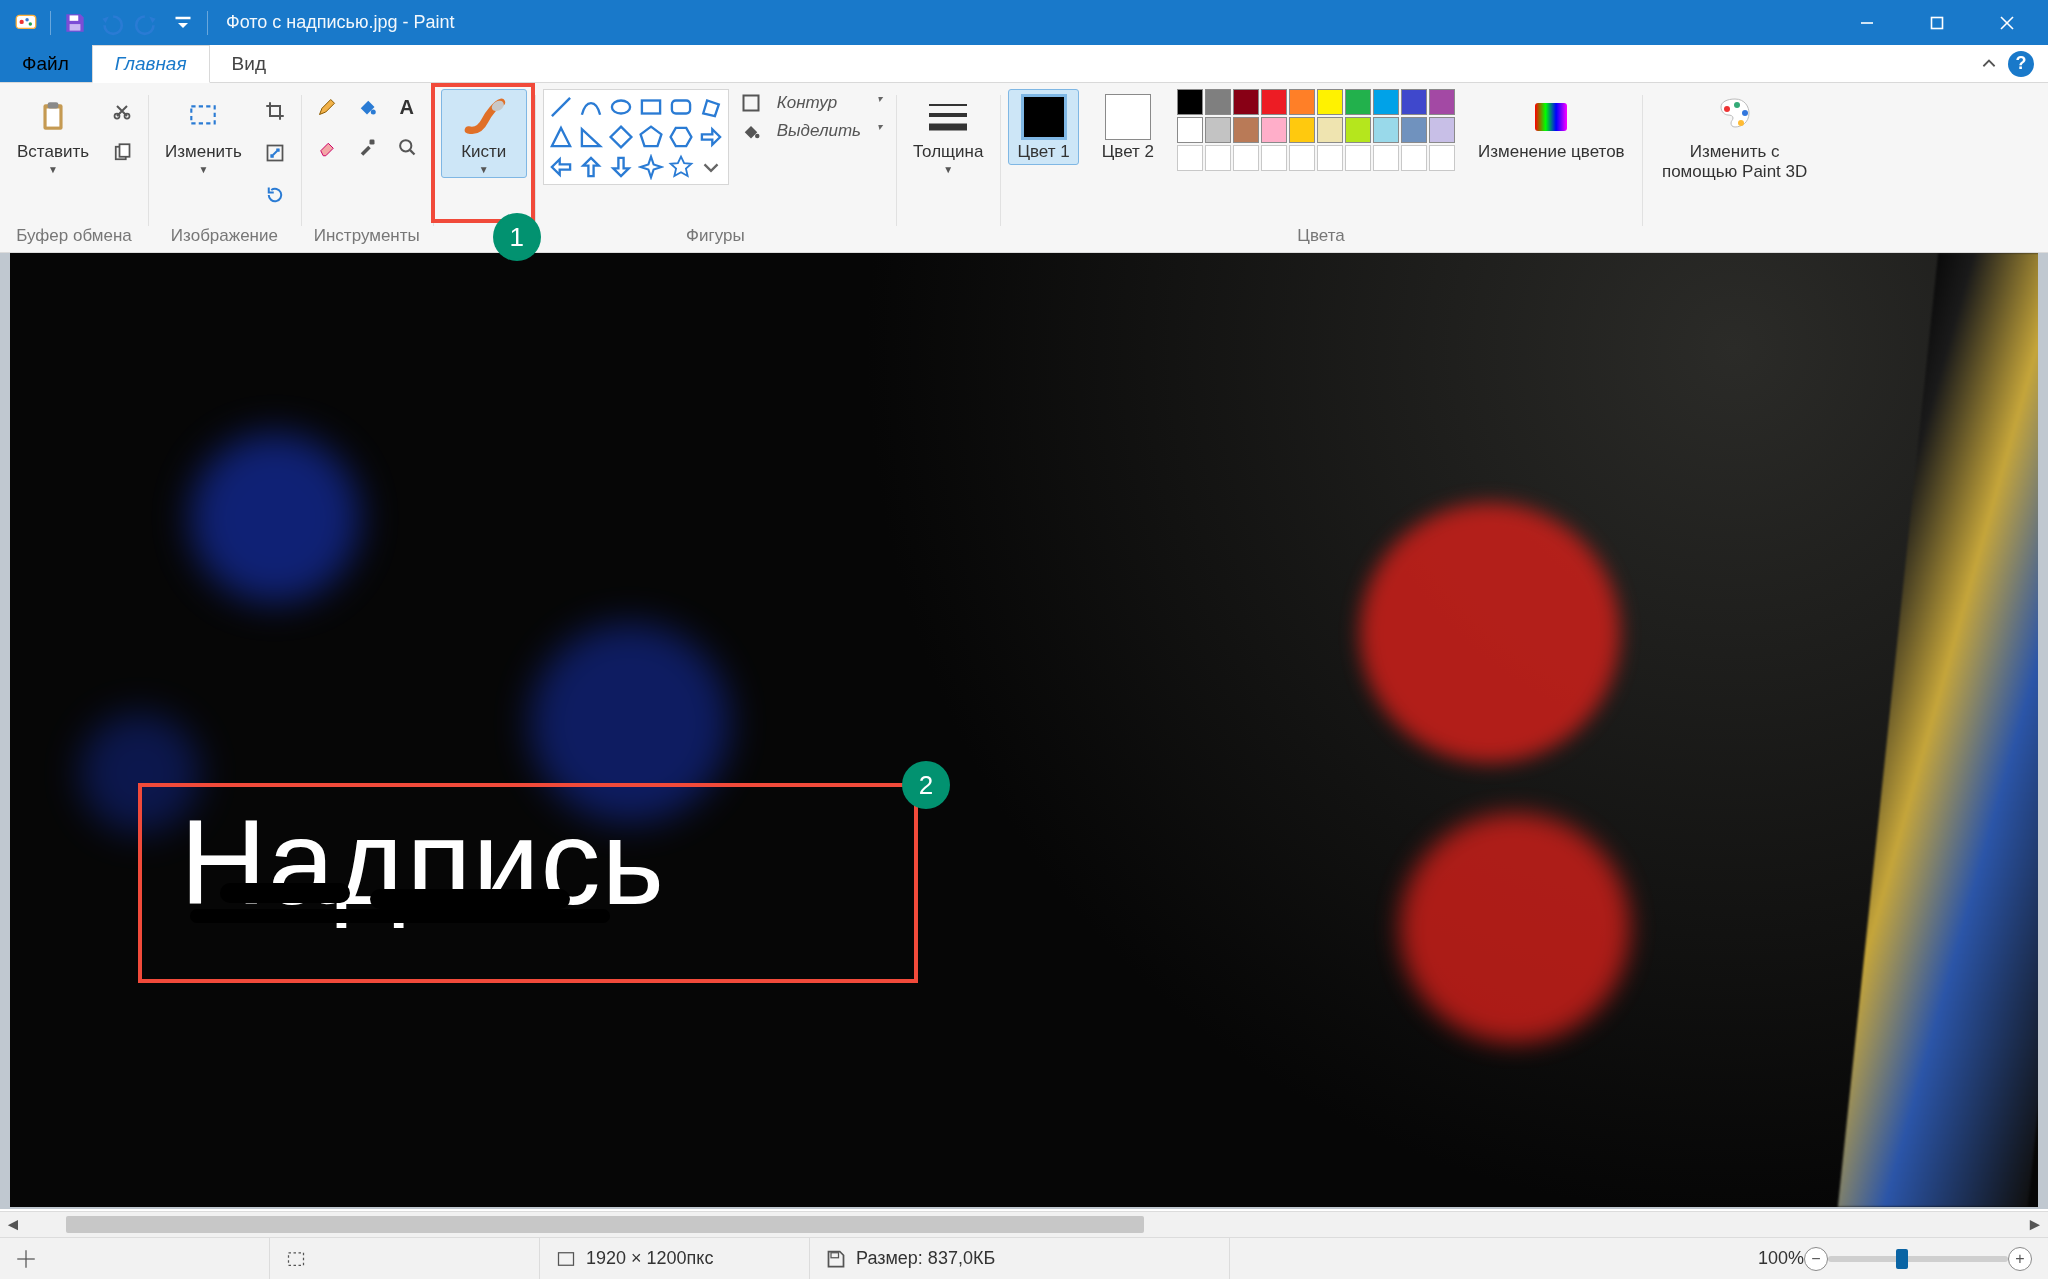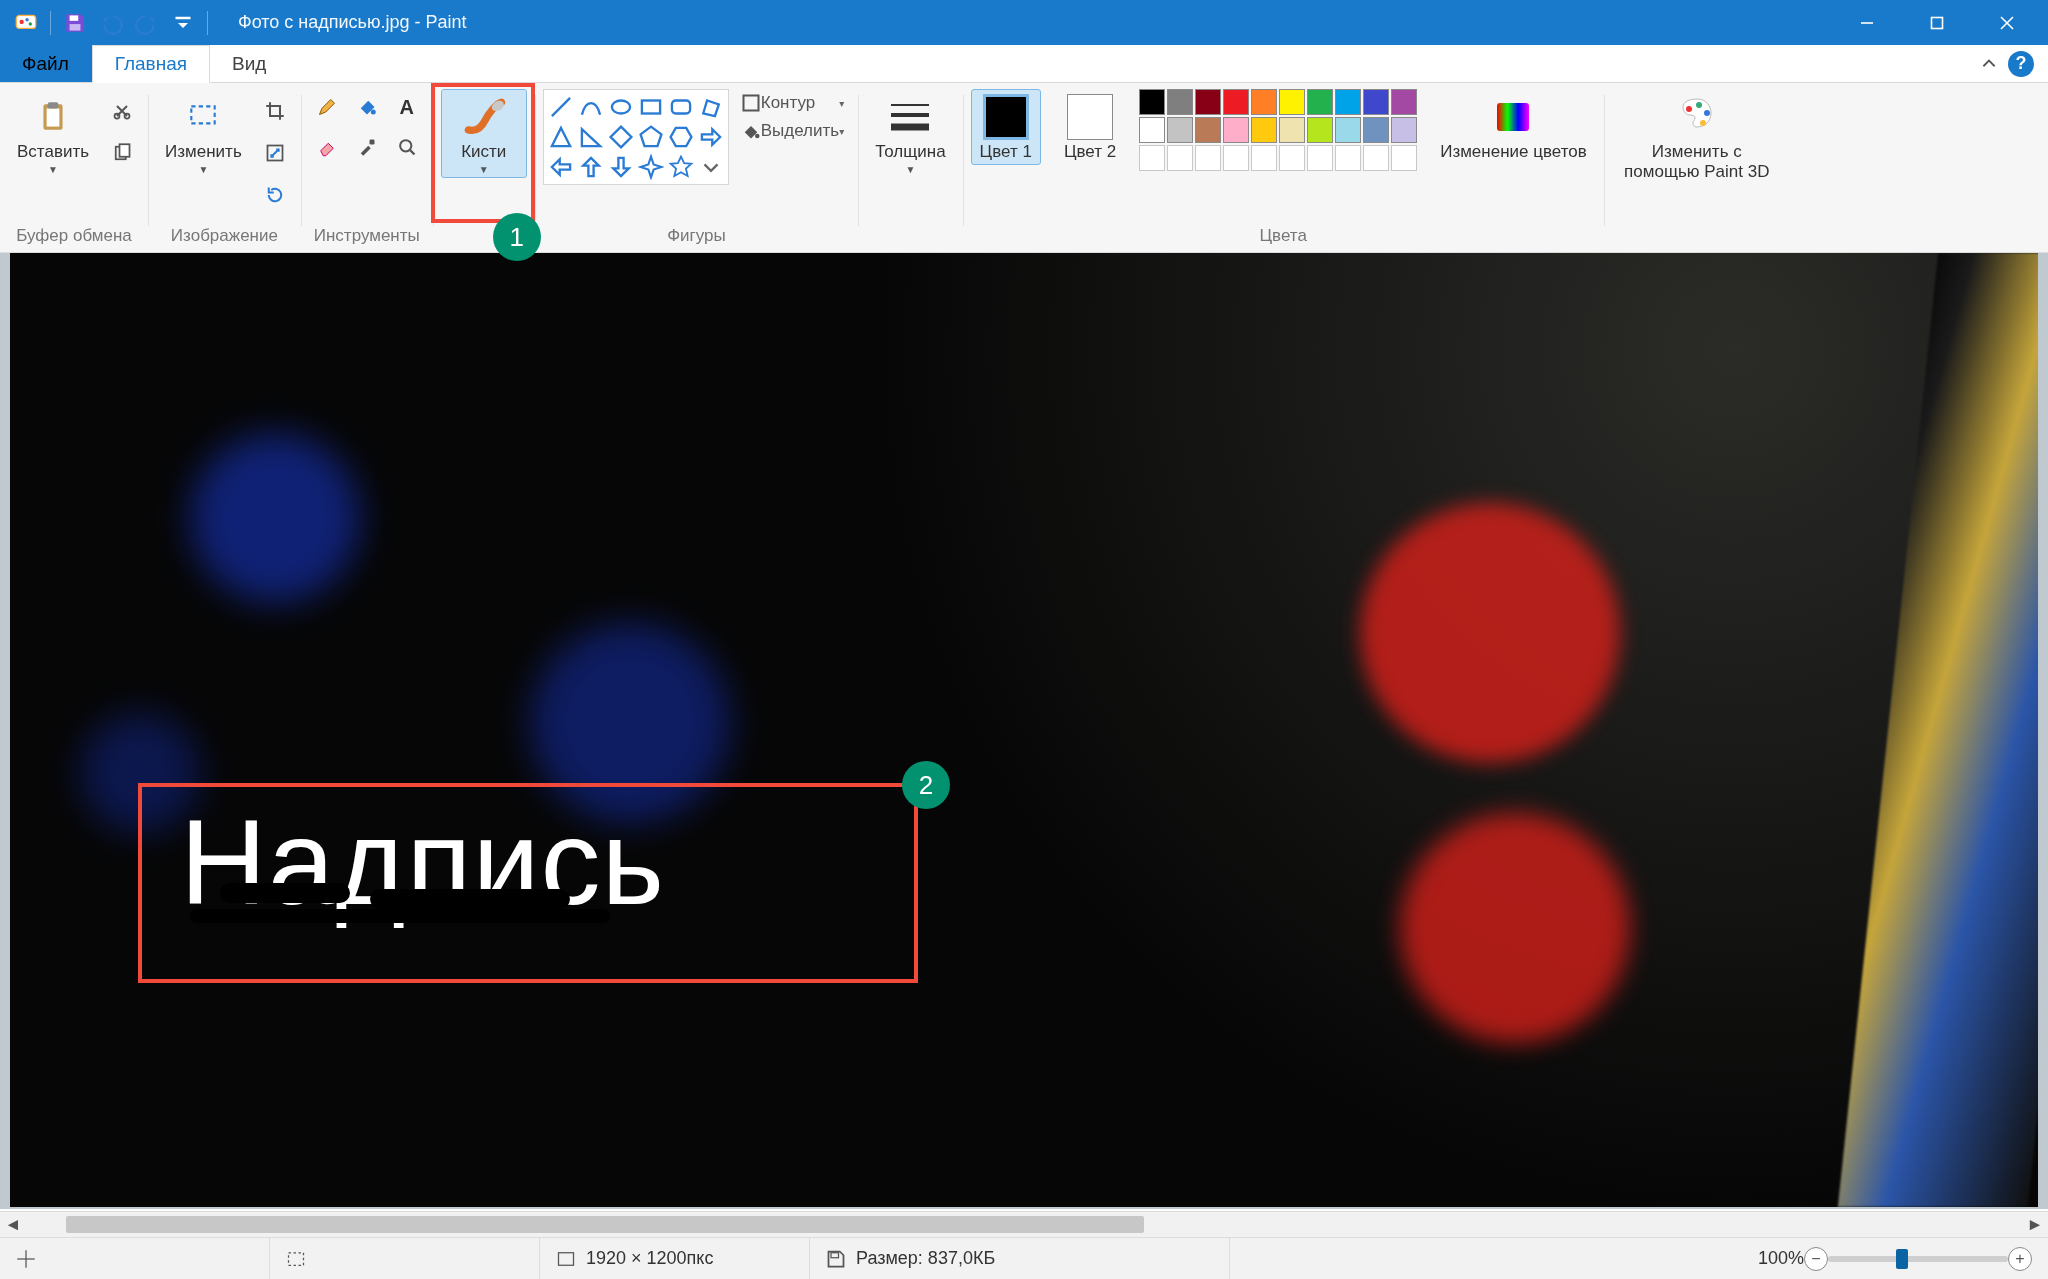--- a/index.html
+++ b/index.html
@@ -4,30 +4,30 @@
 <style>
   * { box-sizing: border-box; margin: 0; padding: 0; font-family: "Segoe UI", Tahoma, sans-serif; -webkit-font-smoothing: antialiased; }
   html, body { width: 2048px; height: 1279px; overflow: hidden; }
   body { background: #fff; display: flex; flex-direction: column; font-size: 17px; }
 
   
   .titlebar { height: 45px; background: #1979ca; color: #fff; display: flex; align-items: center; padding: 0 6px 0 10px; font-size: 18px; }
   .titlebar .qat { display: flex; align-items: center; gap: 4px; }
   .qat-item { width: 32px; height: 32px; display: flex; align-items: center; justify-content: center; border-radius: 2px; }
   .qat-sep { width: 1px; height: 24px; background: rgba(255,255,255,.35); margin: 0 4px; }
-  .tb-title { margin-left: 26px; font-weight: 400; opacity: .95; }
+  .tb-title { margin-left: 14px; font-weight: 400; opacity: .95; }
   .wincontrols { margin-left: auto; display: flex; height: 100%; }
   .winbtn { width: 70px; height: 100%; display: flex; align-items: center; justify-content: center; }
   .winbtn svg { stroke: #fff; }
 
   
   .tabsbar { height: 38px; display:flex; align-items:stretch; border-bottom:1px solid #d9d9d9; background:#fff; }
   .tab { padding: 0 22px; display:flex; align-items:center; font-size:19px; color:#444; border-right:1px solid transparent; position:relative; }
   .tab.file { background:#1979ca; color:#000000; }
-  .tab.active { background:#fff; color:#1979ca; border:1px solid #d9d9d9; border-bottom:1px solid #fff; margin-bottom:-1px; }
+  .tab.active { background:#fff; color:#1979ca; border:1px solid #d9d9d9; border-bottom:1px solid #fff; margin-bottom:-1px;font-style:italic; }
   .tabs-right { margin-left:auto; display:flex; align-items:center; gap:10px; padding:0 14px; }
   .collapse-caret { width:18px; height:18px; }
   .help-icon { width:26px; height:26px; background:#1979ca; border-radius:50%; color:#fff; display:flex; align-items:center; justify-content:center; font-weight:bold; font-size:18px; }
 
   
   .ribbon { display:flex; align-items:stretch; background:#f6f6f6; border-bottom:1px solid #dcdcdc; height:170px; padding-top:6px; position:relative; }
   .group { display:flex; flex-direction:column; align-items:center; padding:0 8px; position:relative; }
   .group + .group::before { content:""; position:absolute; left:0; top:6px; bottom:26px; width:1px; background:#e1e1e1; }
   .group-body { flex:1; display:flex; align-items:flex-start; gap:6px; }
   .group-label { font-size:17px; color:#777; padding:4px 0 6px; }
@@ -36,21 +36,21 @@
   .bigbtn .lbl { font-size:17px; color:#333; line-height:1.15; }
   .bigbtn .drop { font-size:10px; color:#555; }
   .bigbtn.selected { background:#cde6f7; border-color:#7fb7e4;text-align:center; }
   .smallgrid { display:grid; grid-template-columns: repeat(3, 36px); grid-template-rows: repeat(2, 36px); gap:4px; }
   .smallbtn { width:36px; height:36px; display:flex; align-items:center; justify-content:center; border:1px solid transparent; border-radius:3px; }
   .colorswatch-big { width:46px; height:46px; border:1px solid #8a8a8a; display:block; }
   .palette { display:grid; grid-template-columns: repeat(10, 26px); grid-auto-rows: 26px; gap:2px; }
   .palette .sw { border:1px solid #8a8a8a; }
   .palette .sw.empty { background:#fff; border:1px solid #c8c8c8; }
   .shapes-grid { display:grid; grid-template-columns: repeat(6, 26px); grid-auto-rows:26px; gap:4px; padding:4px; border:1px solid #d6d6d6; background:#fff; }
-  .shape-opt { display:flex; align-items:center; gap:0; font-size:17px; color:#555; padding:2px 6px; }
+  .shape-opt { display:flex; gap:16px; font-size:17px; color:#555; padding:2px 6px;font-style:italic; }
   .shape-opt .drop { font-size:10px; color:#666; margin-left:auto; }
   .highlight-box { position:absolute; border:4px solid #f14a3a; pointer-events:none; }
   .badge { position:absolute; width:44px; height:44px; border-radius:50%; background:#029270; color:#fff; display:flex; align-items:center; justify-content:center; font-size:26px; font-weight:400; z-index:30; box-shadow:0 0 0 2px #029270; }
 
   
   .workarea { flex:1; background:#fff; position:relative; overflow:hidden; }
   .canvas-host { position:absolute; inset:0 0 28px 0; overflow:hidden; background:#c0c8d0; }
   .canvas { position:absolute; left:10px; top:0; right:10px; bottom:2px; background:#000; overflow:hidden; }
   .bokeh { position:absolute; border-radius:50%; filter:blur(18px); }
   .text-overlay { position:absolute; color:#fff; font-size:120px; font-family:"Segoe UI", Arial, sans-serif; font-weight:400; letter-spacing:1px; }

